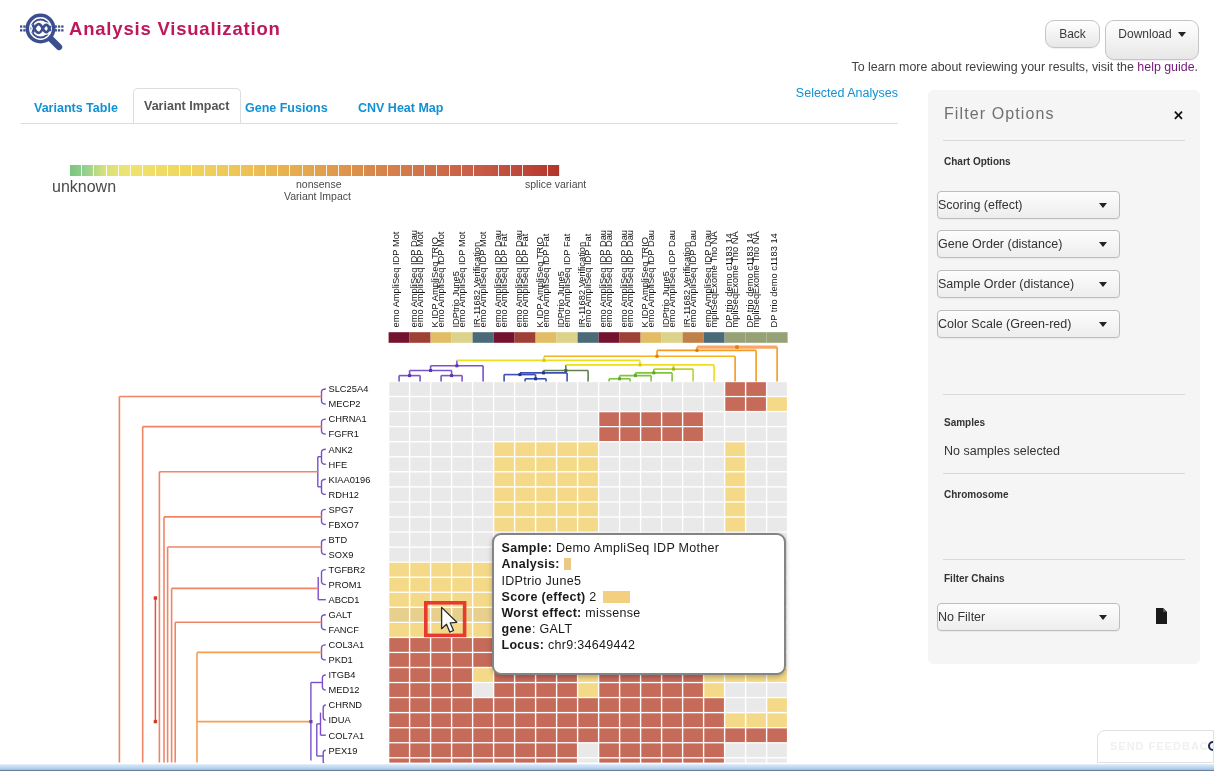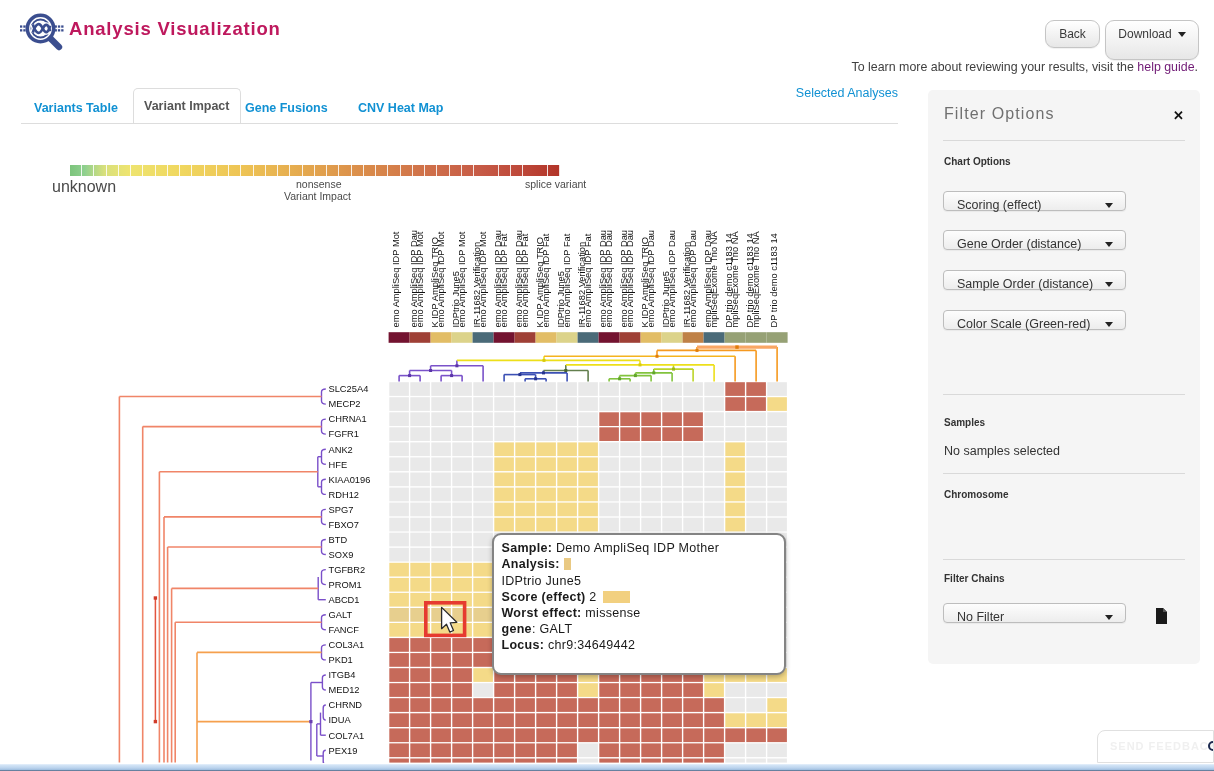--- a/index.html
+++ b/index.html
@@ -4,23 +4,23 @@
 *{margin:0;padding:0;box-sizing:border-box}
 body{width:1214px;height:771px;overflow:hidden;position:relative;background:#fff;
  font-family:"Liberation Sans",sans-serif;color:#333}
 .abs{position:absolute}
 .btn{display:inline-block;border:1px solid #c5c5c5;border-radius:9px;
  background:linear-gradient(#ffffff,#e7e7e7);color:#3a3a3a;font-size:12px;
  text-align:center;box-shadow:0 1px 1px rgba(0,0,0,.06)}
 .caret{display:inline-block;width:0;height:0;border-left:4.5px solid transparent;
  border-right:4.5px solid transparent;border-top:5px solid #222;vertical-align:middle;margin-left:6px}
 .blue{color:#1191d3;text-decoration:none}
-.ddbtn{position:absolute;left:15px;width:183px;height:20px;border:1px solid #bdbdbd;border-radius:4px;
+.ddbtn{position:absolute;left:9px;width:183px;height:28px;border:1px solid #bdbdbd;border-radius:4px;
  background:linear-gradient(#fdfdfd,#ededed);font-size:12.5px;color:#333;line-height:26px;
- padding-left:13px;box-shadow:0 1px 1px rgba(0,0,0,.05)}
+ box-shadow:0 1px 1px rgba(0,0,0,.05)}
 .ddbtn .caret{position:absolute;right:12px;top:11px}
 .phead{font-size:10px;font-weight:bold;color:#333}
 .psep{position:absolute;left:15px;right:15px;height:0;border-top:1px solid #d9d9d9}
 </style></head>
 <body>
 
 <svg class="abs" style="left:19px;top:9px" width="46" height="44" viewBox="0 0 46 44" xmlns="http://www.w3.org/2000/svg">
  <g fill="none">
   <circle cx="21.5" cy="19.5" r="9" stroke="#3b4e8f" stroke-width="2"></circle>
   <path d="M13.8 23.6 C17.2 12.9 20.8 13.3 23.8 19.5 C26.4 24.9 29.2 24.6 31 16.8" stroke="#fff" stroke-width="5.2"></path>

